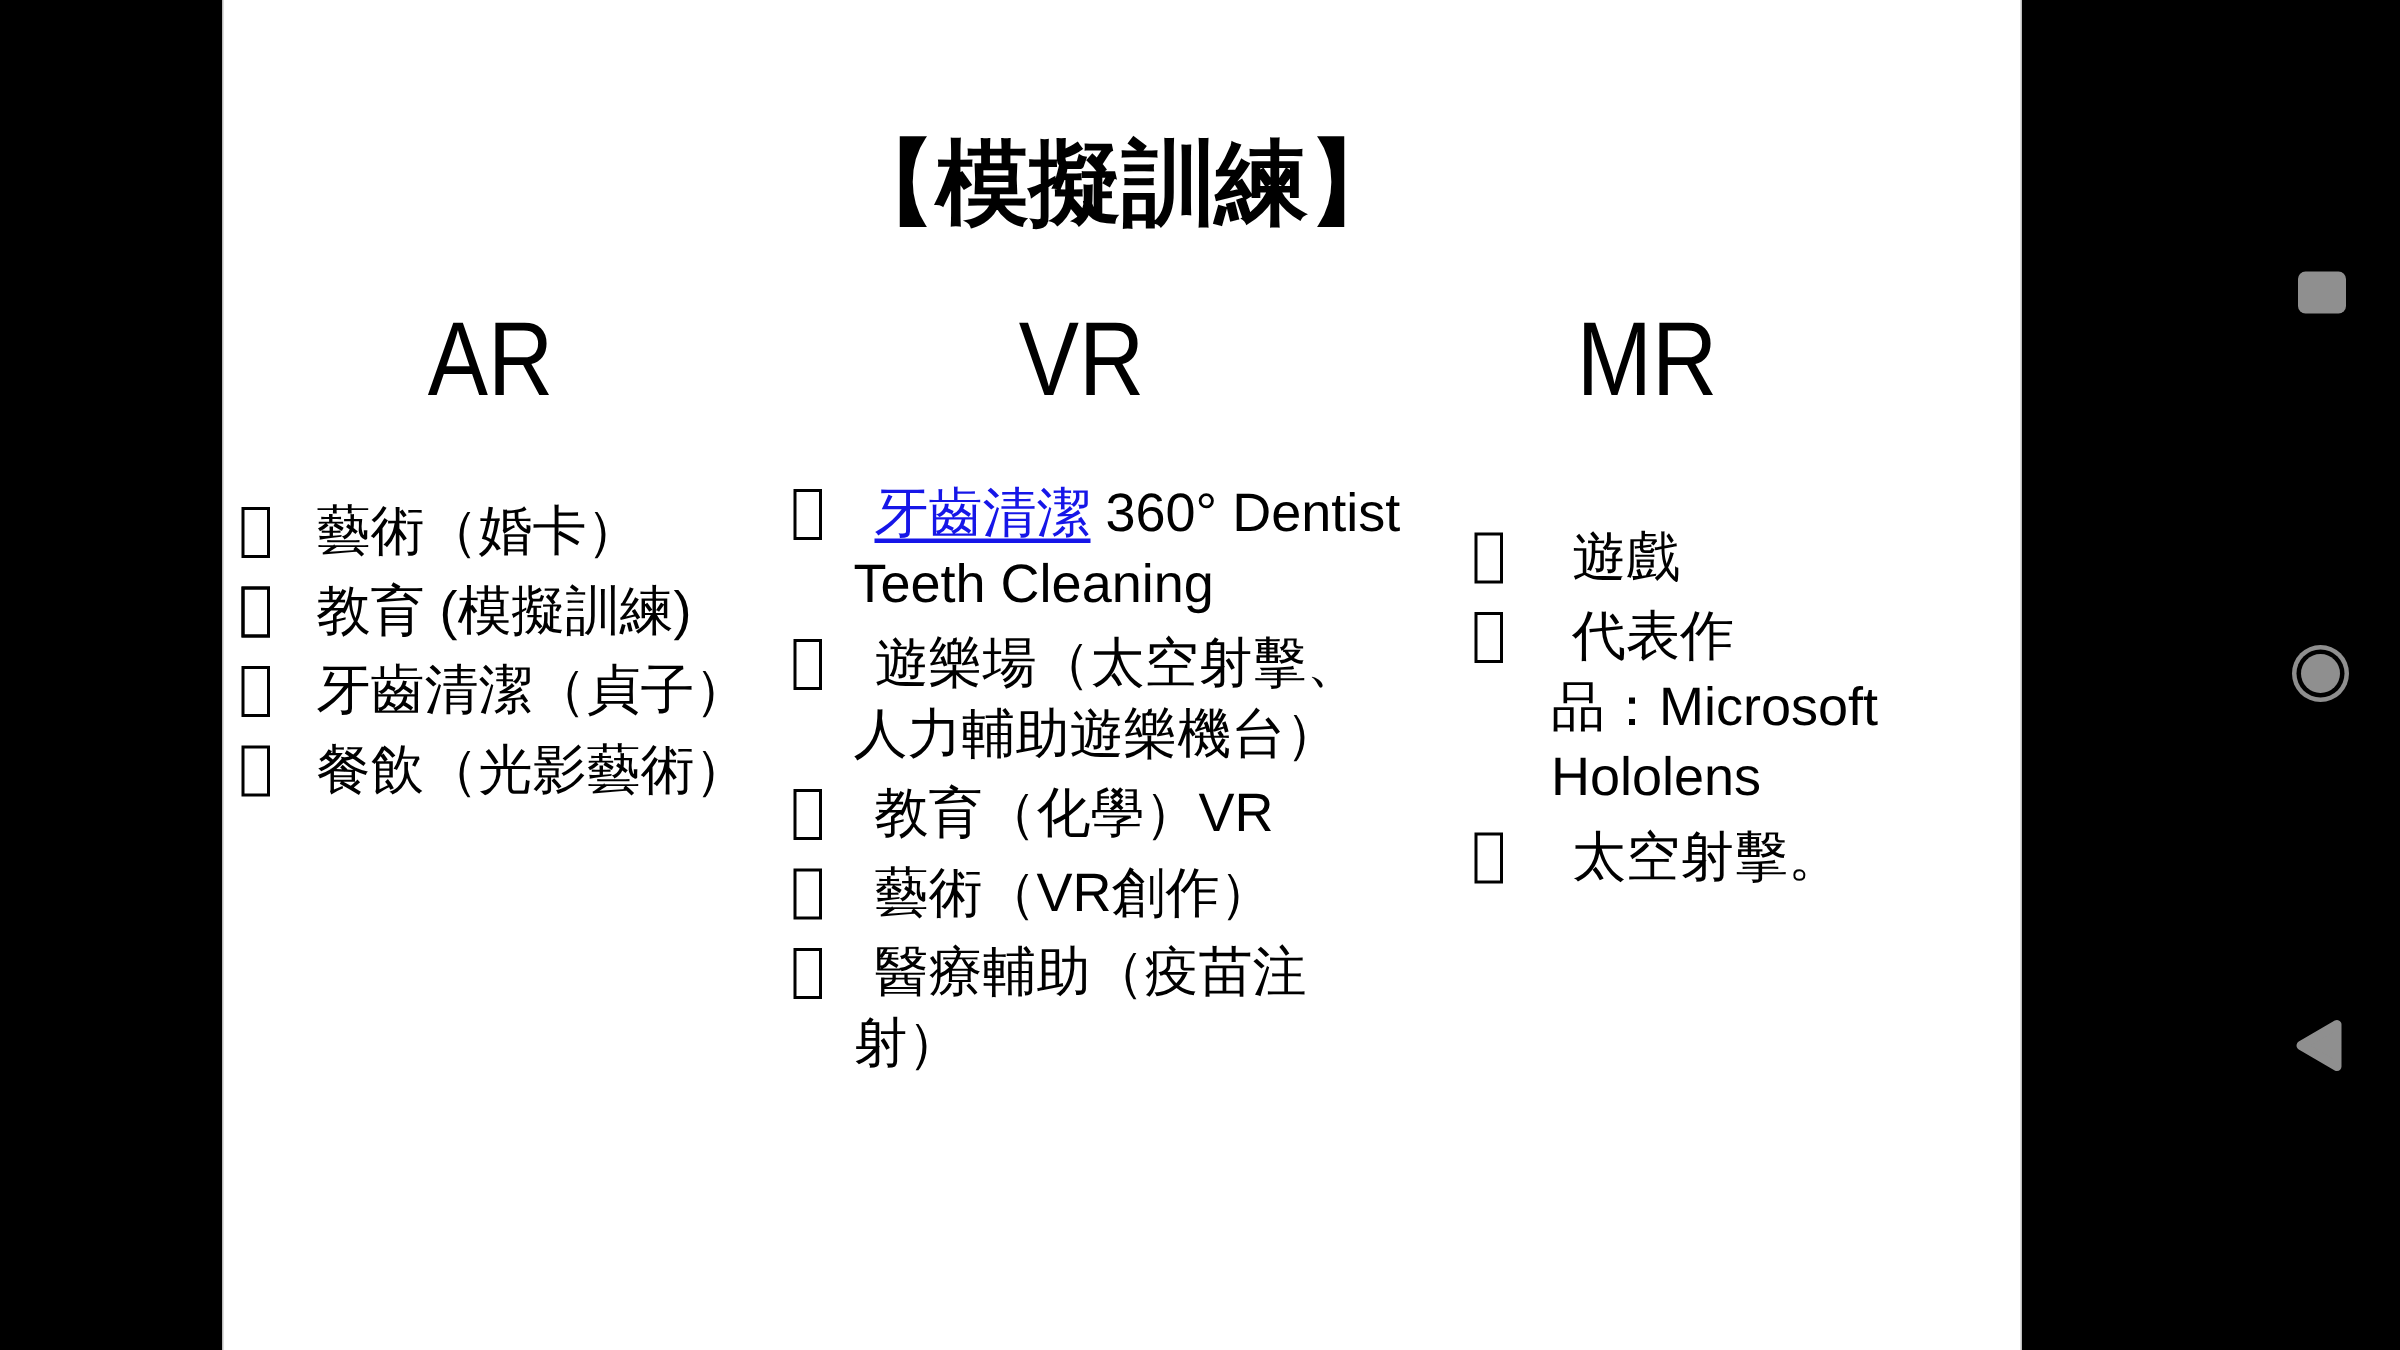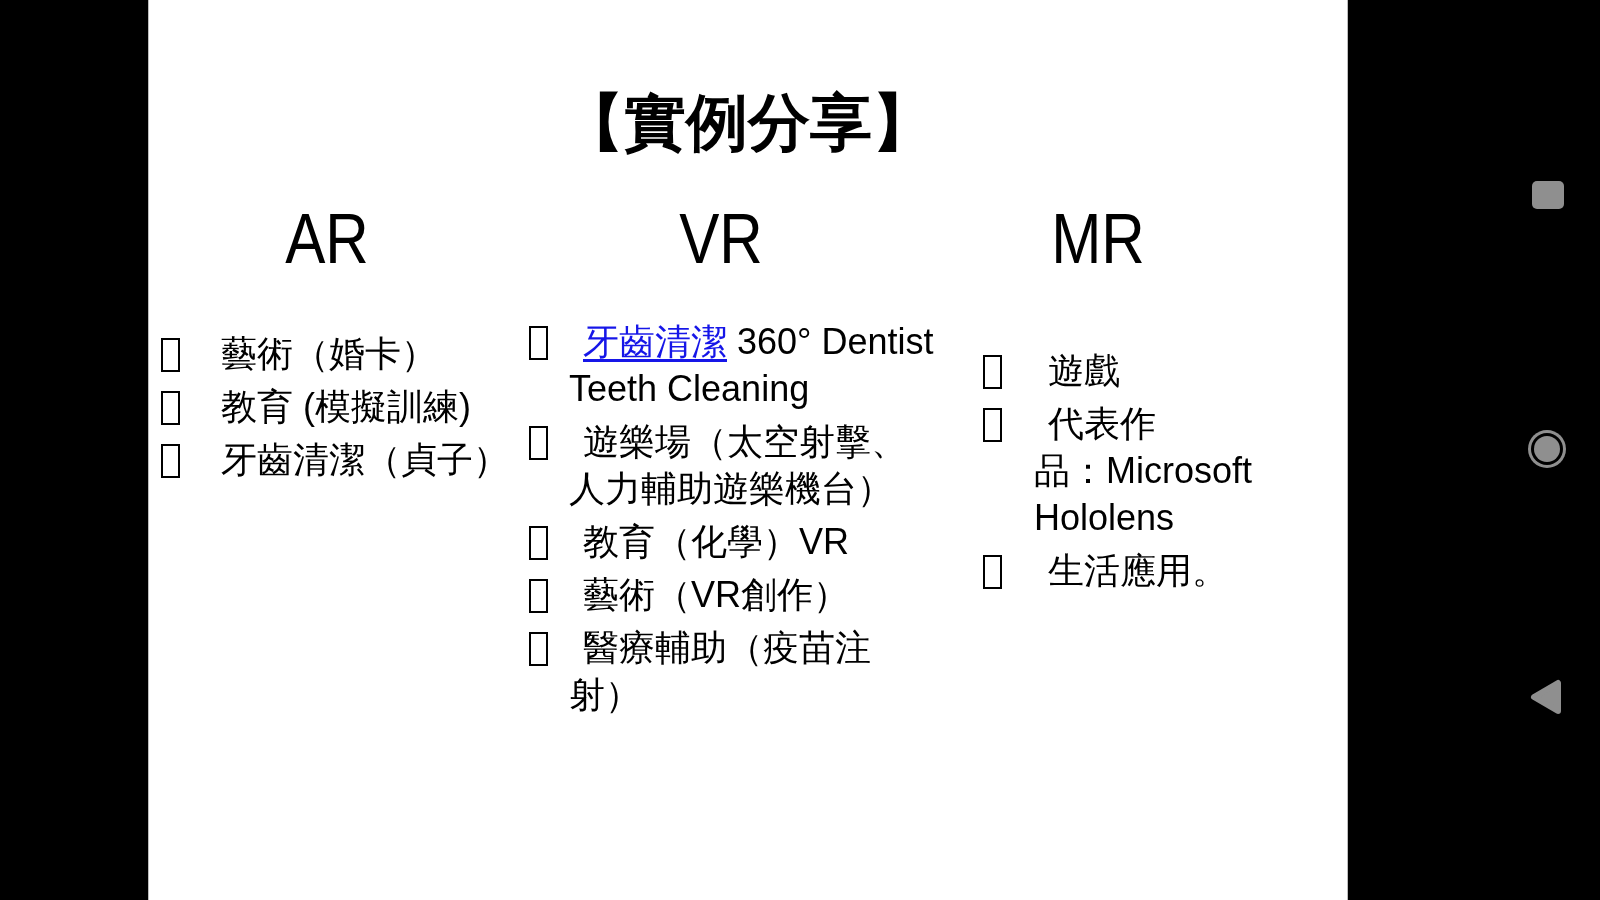--- a/index.html
+++ b/index.html
@@ -26,21 +26,21 @@
   }
   ul.col{
     position:absolute;margin:0;padding:0;list-style:none;
     font-size:36px;color:var(--text,#000);
   }
   ul.col li{
     position:relative;line-height:47px;margin-bottom:6px;
     white-space:pre-line;text-indent:14px;
   }
   .col-ar{left:12px;top:330px;width:360px;}
-  .col-ar li{padding-left:46px;}
+  .col-ar li{padding-left:36px;}
   .col-vr{left:380px;top:318px;width:405px;}
   .col-vr li{padding-left:40px;}
   .col-mr{left:834px;top:347px;width:300px;}
   .col-mr li{line-height:45px;padding-left:51px;}
   .tofu{
     position:absolute;left:0;top:8px;width:15px;height:30px;
     border:2px solid var(--text,#000);display:inline-block;text-indent:0;
   }
   a.link{
     color:var(--link,#1616e8);text-decoration:underline;cursor:pointer;
@@ -58,45 +58,46 @@
     box-shadow:0 0 0 3px #000,0 0 0 6px var(--nav,#8f8f8f);
   }
   .nav-back{
     position:absolute;left:1527px;top:678px;cursor:pointer;
   }
 </style>
 </head>
 <body style="background: rgb(0, 0, 0);">
 
 <div class="slide">
-  <h1 class="title">【實例分享】</h1>
+  <h1 class="title">【模擬訓練】</h1>
 
   <div class="col-header" style="left:178px">AR</div>
   <div class="col-header" style="left:572px">VR</div>
   <div class="col-header" style="left:949px">MR</div>
 
   <ul class="col col-ar">
       <li><span class="tofu"></span><span>藝術（婚卡）</span></li>
       <li><span class="tofu"></span></li>
       <li><span class="tofu"></span><span>教育 (模擬訓練)</span></li>
       <li><span class="tofu"></span><span>牙齒清潔（貞子）</span></li>
+      <li><span class="tofu"></span><span>餐飲（光影藝術）</span></li>
     </ul>
   <ul class="col col-vr">
       <li><span class="tofu"></span><a class="link" href="#">牙齒清潔</a><span> 360° Dentist Teeth Cleaning</span></li>
       <li><span class="tofu"></span><span>遊樂場（太空射擊、人力輔助遊樂機台）</span></li>
       <li><span class="tofu"></span><span>教育（化學）VR</span></li>
       <li><span class="tofu"></span><span>藝術（VR創作）</span></li>
       <li><span class="tofu"></span><span>醫療輔助（疫苗注射）</span></li>
     </ul>
   <ul class="col col-mr">
       <li><span class="tofu"></span><span>遊戲</span></li>
       <li><span class="tofu"></span><span>代表作
 品：Microsoft
 Hololens</span></li>
-      <li><span class="tofu"></span><span>生活應用。</span></li>
+      <li><span class="tofu"></span><span>太空射擊。</span></li>
     </ul>
 </div>
 
 <div class="nav-recents" title=""></div>
 <div class="nav-home"></div>
 <svg class="nav-back" width="38" height="38" viewBox="0 0 38 38">
   <polygon points="31,5 31,33 7,19" fill="#8f8f8f" stroke="#8f8f8f" stroke-width="6" stroke-linejoin="round"></polygon>
 </svg>
 
 </body></html>

